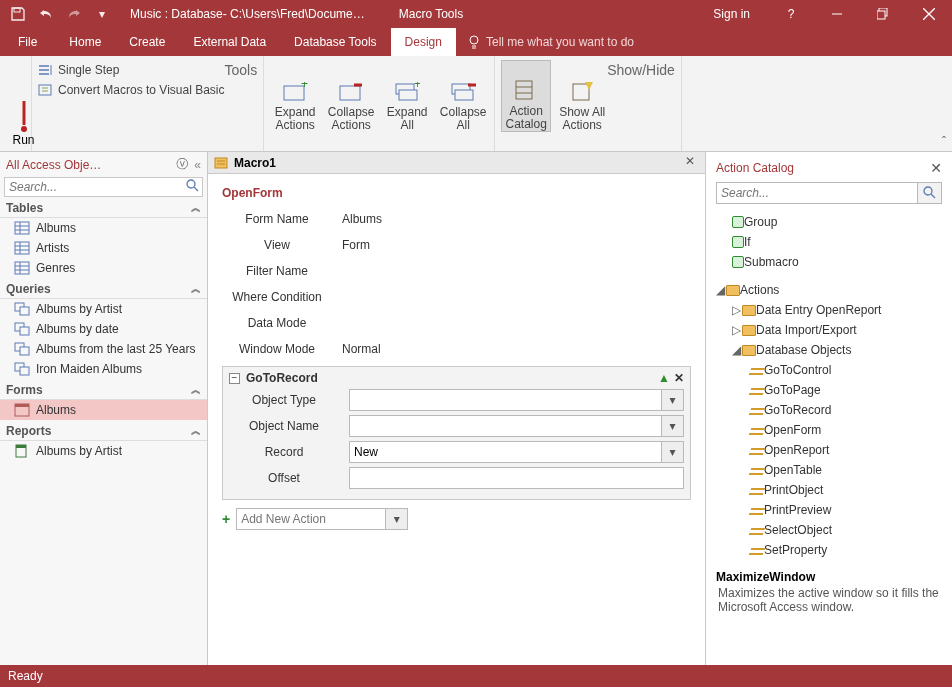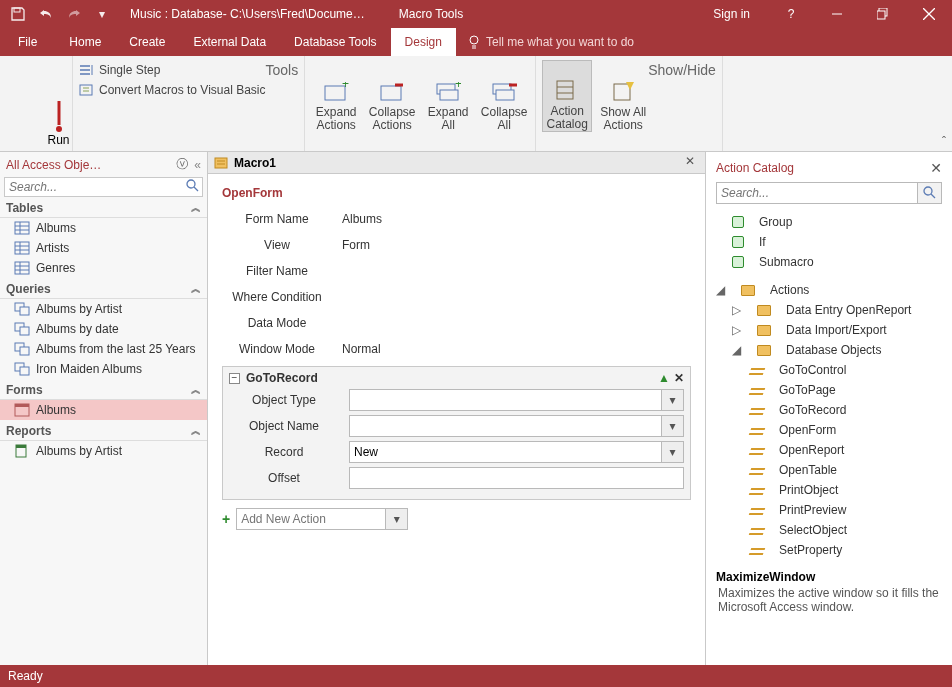--- a/index.html
+++ b/index.html
@@ -22,21 +22,21 @@
 .tell { display:flex; align-items:center; gap:6px; padding:0 12px; color:#f3d6d6; }
 
 .ribbon { background:#f3f3f3; border-bottom:1px solid #c9c9c9; height: 96px; display:flex; position:relative;}
 .group { display:flex; border-right:1px solid #ddd; padding:4px 6px 2px 6px; }
 .group .row { display:flex; gap:6px; align-items:flex-start; }
 .group-label { text-align:center; color:#666; font-size:14px; padding-top:2px; }
 .bigbtn { display:flex; flex-direction:column; align-items:center; justify-content:flex-end; width:50px; height:72px; text-align:center; line-height:1.1; color:#444; position:relative; }
 .bigbtn.sel { background:#dcdcdc; border:1px solid #bbb; }
 .bigbtn svg { margin-bottom:2px; }
 .smallcmd { display:flex; align-items:center; gap:4px; height:20px; color:#444; }
-.runcol { display:flex; flex-direction:column; align-items:center; justify-content:flex-end; width:44px; padding:6px 4px 4px 20px; border-right:1px solid #ddd;margin-left:29px; }
+.runcol { display:flex; flex-direction:column; align-items:center; justify-content:flex-end; width:32px; padding:6px 4px 4px 20px; border-right:1px solid #ddd; }
 .ribbon-collapse { position:absolute; right:6px; bottom:2px; color:#666; }
 
 .workspace { flex:1; display:flex; min-height:0; }
 .navpane { width:208px; background:#f7f7f7; border-right:1px solid #c9c9c9; display:flex; flex-direction:column; }
 .nav-hdr { display:flex; align-items:center; padding:4px 6px; color:#a4373a; font-size:17px; font-weight:400; }
 .nav-hdr .dd { margin-left:auto; color:#666; }
 .nav-search { position:relative; margin:0 4px 2px 4px; }
 .nav-search input { width:100%; border:1px solid #c9c9c9; padding:2px 18px 2px 4px; font-style:italic; color:#777; }
 .nav-search .mag { position:absolute; right:3px; top:2px; color:#5b7bb4; }
 .nav-group { padding:0 0 2px 0; }
@@ -65,21 +65,21 @@
 .addnew .plus { color:#2e8b2e; font-weight:bold; font-size:14px; }
 .addnew .combo { width:172px; }
 
 .catalog { width:246px; padding:8px 10px; display:flex; flex-direction:column; }
 .cat-hdr { color:#a4373a; font-size:18px; display:flex; align-items:center; }
 .cat-hdr .x { margin-left:auto; color:#555; font-size:14px;}
 .cat-search { display:flex; margin:6px 0 8px 0; }
 .cat-search input { flex:1; border:1px solid #b9b9b9; padding:3px 4px; font-style:italic; color:#777; }
 .cat-search .sbtn { width:24px; border:1px solid #b9b9b9; border-left:0; background:#f2f2f2; display:flex;align-items:center;justify-content:center;color:#5b7bb4;}
 .tree { font-size:12px; color:#333; line-height:1.5; }
-.tree .row { display:flex; align-items:center; gap:15px; padding:1px 0; }
+.tree .row { display:flex; align-items:center; gap:0; padding:1px 0; }
 .tree .ind1 { padding-left:16px; }
 .tree .ind2 { padding-left:34px; }
 .tri { display:inline-block; width:10px; color:#666; }
 .tree .folder { width:14px; height:11px; background:#f0c060; border:1px solid #c08a20; border-radius:1px; display:inline-block; }
 .tree .brush { width:14px; height:10px; display:inline-block; position:relative;}
 .tree .brush::before{content:"";position:absolute;left:0;top:3px;width:14px;height:3px;border-top:2px solid #d59b2a;border-bottom:2px solid #d59b2a;transform:skewX(-20deg);} 
 .tree .gbox { width:12px;height:12px;border:1px solid #2e8b2e;background:#d9f2d9;display:inline-block;border-radius:2px;}
 .cat-tip { margin-top:10px; }
 .cat-tip .tiphdr { font-weight:bold; }
 .cat-tip .tipbody { color:#555; padding:2px 0 0 2px; }

